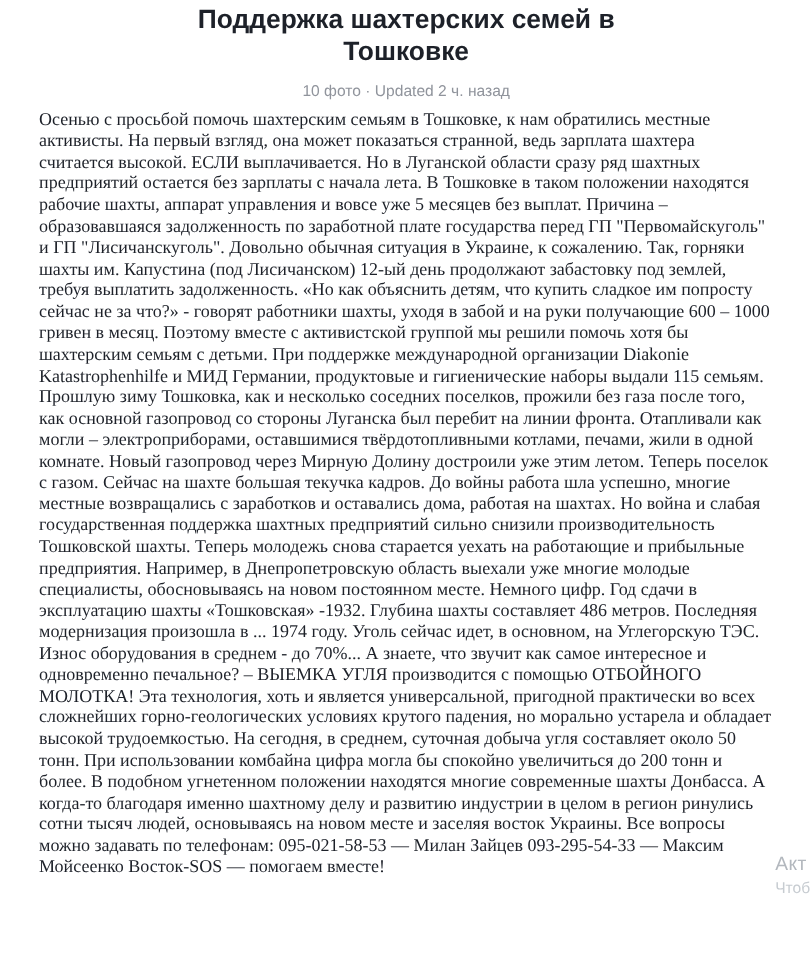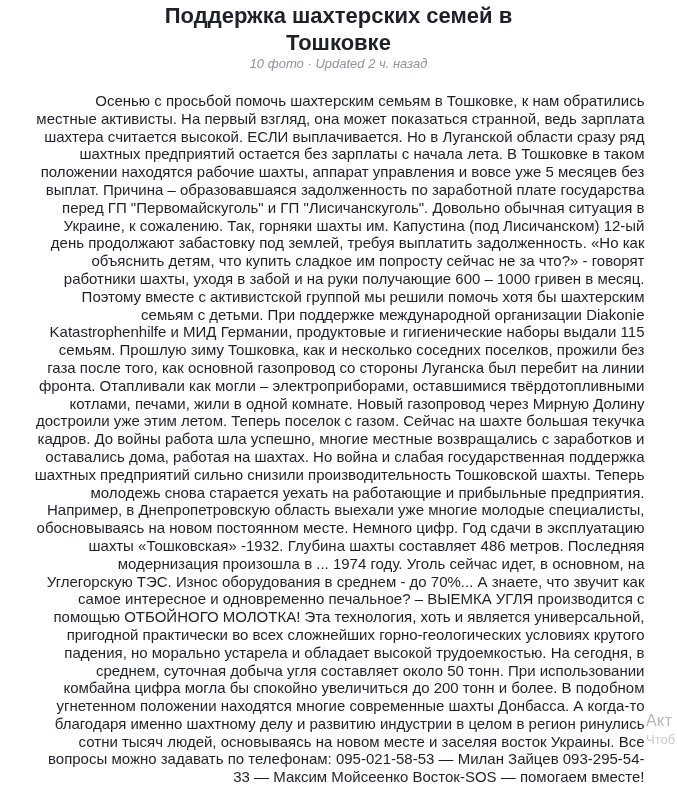--- a/index.html
+++ b/index.html
@@ -18,34 +18,34 @@
   .page-title {
     max-width: 366px;
     margin: 2px auto 0;
     font-size: 22px;
     line-height: 27px;
     font-weight: 700;
     text-align: center;
     color: #1d2129;
   }
   .album-meta {
-    margin-top: 0;
+    margin-top: 12px;
     text-align: center;
     font-size: 13px;
     line-height: 15px;
     color: #90949c;
-    font-style: italic;
   }
   .article-text {
     width: 612px;
-    margin: 21px auto 0;
+    margin: 9px auto 0;
     font-size: 15px;
     line-height: 17.8px;
-    text-align: right;
+    text-align: left;
     color: #1d2129;
+    font-family: Liberation Serif, serif;
   }
   .side-widget {
     position: absolute;
     top: 712px;
     left: 646px;
     width: 220px;
     text-align: left;
     white-space: nowrap;
   }
   .side-widget-heading {

